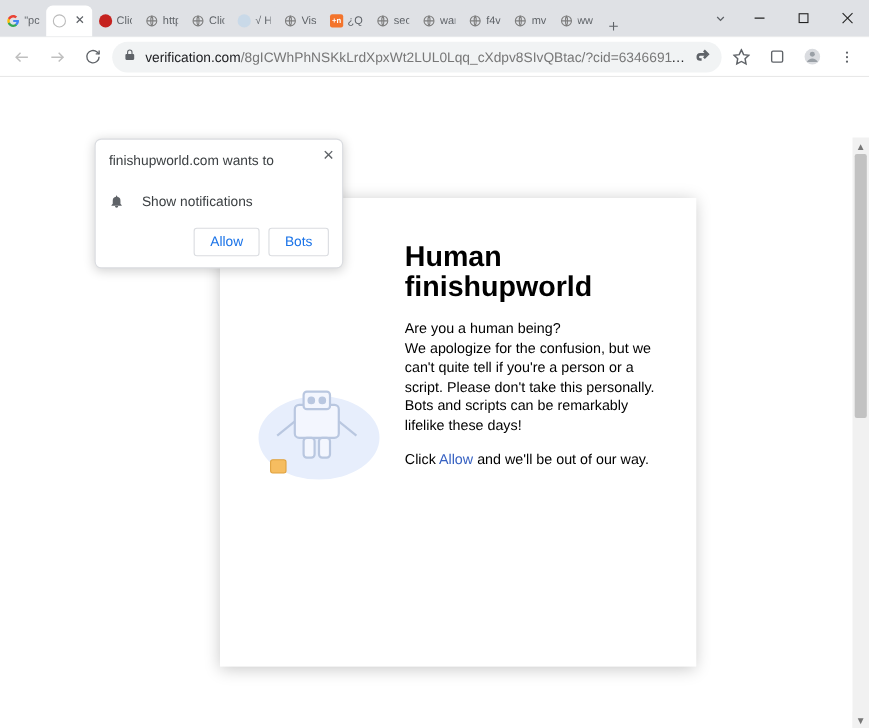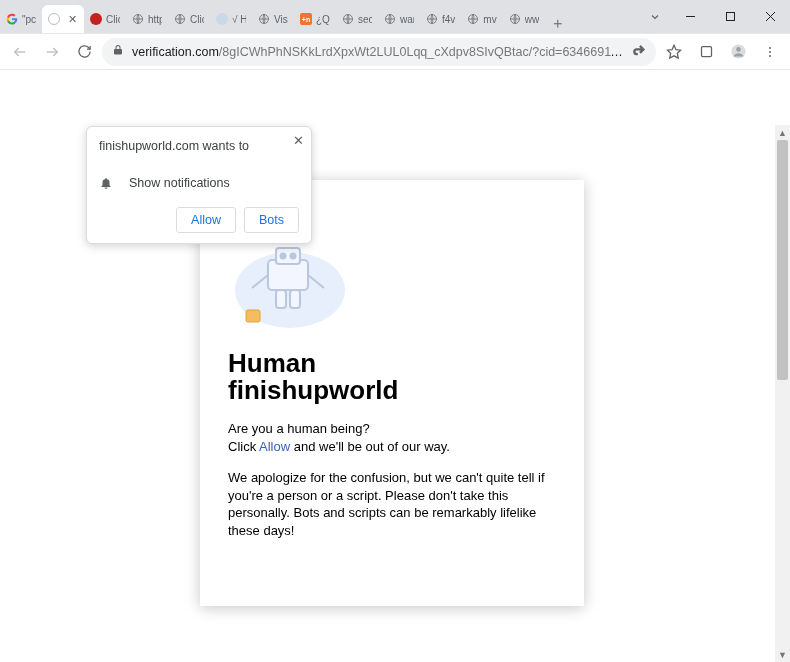--- a/index.html
+++ b/index.html
@@ -53,23 +53,23 @@
 }
 .omnibox .lock { color: #5f6368; }
 .omnibox .url-text { flex: 1; white-space: nowrap; overflow: hidden; text-overflow: ellipsis; }
 .omnibox .url-domain { color: #202124; }
 .omnibox .url-path { color: #777; }
 .tb-icon { width: 28px; height: 28px; display:flex; align-items:center; justify-content:center; color:#5f6368; }
 
 
 .content { position: relative; height: 592px; background: #fff; z-index: 1; }
 .card {
-  position: absolute; left: 200px; top: 110px; width: 384px; height: 426px;
+  position: absolute; left: 200px; top: 110px; width: 433px; height: 426px;
   background: #fff; box-shadow: 0 2px 14px rgba(0,0,0,0.22);
-  display: flex; padding: 40px 28px; flex-direction: column;
+  display: flex; padding: 40px 28px;
 }
 .card-illust { width: 140px; flex-shrink: 0; display:flex; align-items:center; justify-content:center; padding-right: 10px;}
 .card-body { flex: 1; font-family: Verdana, Geneva, sans-serif; }
 .card-body h1 { font-size: 26px; font-weight: 800; line-height: 1.05; margin-bottom: 16px; }
 .card-body .lead { font-size: 13px; font-weight: 400; margin-bottom: 2px; }
 .card-body p { font-size: 13px; line-height: 1.35; margin-bottom: 14px; }
 .card-body .allow-link { color: #3661c2; }
 
 
 .perm {
@@ -290,24 +290,24 @@
           <rect x="62" y="70" width="10" height="18" rx="3"></rect>
         </g>
         <rect x="18" y="90" width="14" height="12" rx="2" fill="#f6bd60" stroke="#e0a23e"></rect>
       </svg>
     </div>
     <div class="card-body">
       <h1>
         <span>Human</span><br><span>finishupworld</span>
       </h1>
       <div class="lead">Are you a human being?</div>
+      <p>We apologize for the confusion, but we can't quite tell if you're a person or a script. Please don't take this personally. Bots and scripts can be remarkably lifelike these days!</p>
       <p>
         <span>Click </span><span class="allow-link">Allow</span><span> and we'll be out of our way.</span>
       </p>
-      <p>We apologize for the confusion, but we can't quite tell if you're a person or a script. Please don't take this personally. Bots and scripts can be remarkably lifelike these days!</p>
     </div>
   </div>
 
   <div class="perm">
     <div class="perm-close">✕</div>
     <div class="perm-title">finishupworld.com wants to</div>
     <div class="perm-row">
       <span>
         <svg width="14" height="14" viewBox="0 0 24 24" fill="#5f6368">
             <path d="M12 22a2.5 2.5 0 0 0 2.5-2.5h-5A2.5 2.5 0 0 0 12 22zm6-6V11a6 6 0 0 0-5-5.9V4a1 1 0 1 0-2 0v1.1A6 6 0 0 0 6 11v5l-2 2v1h16v-1z"></path>

